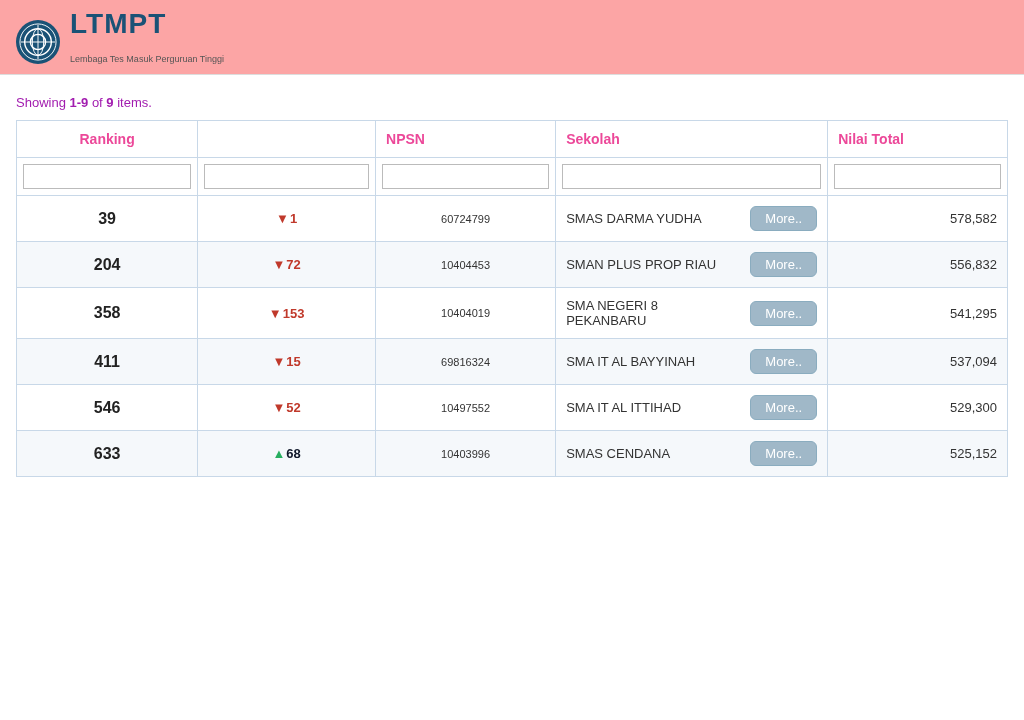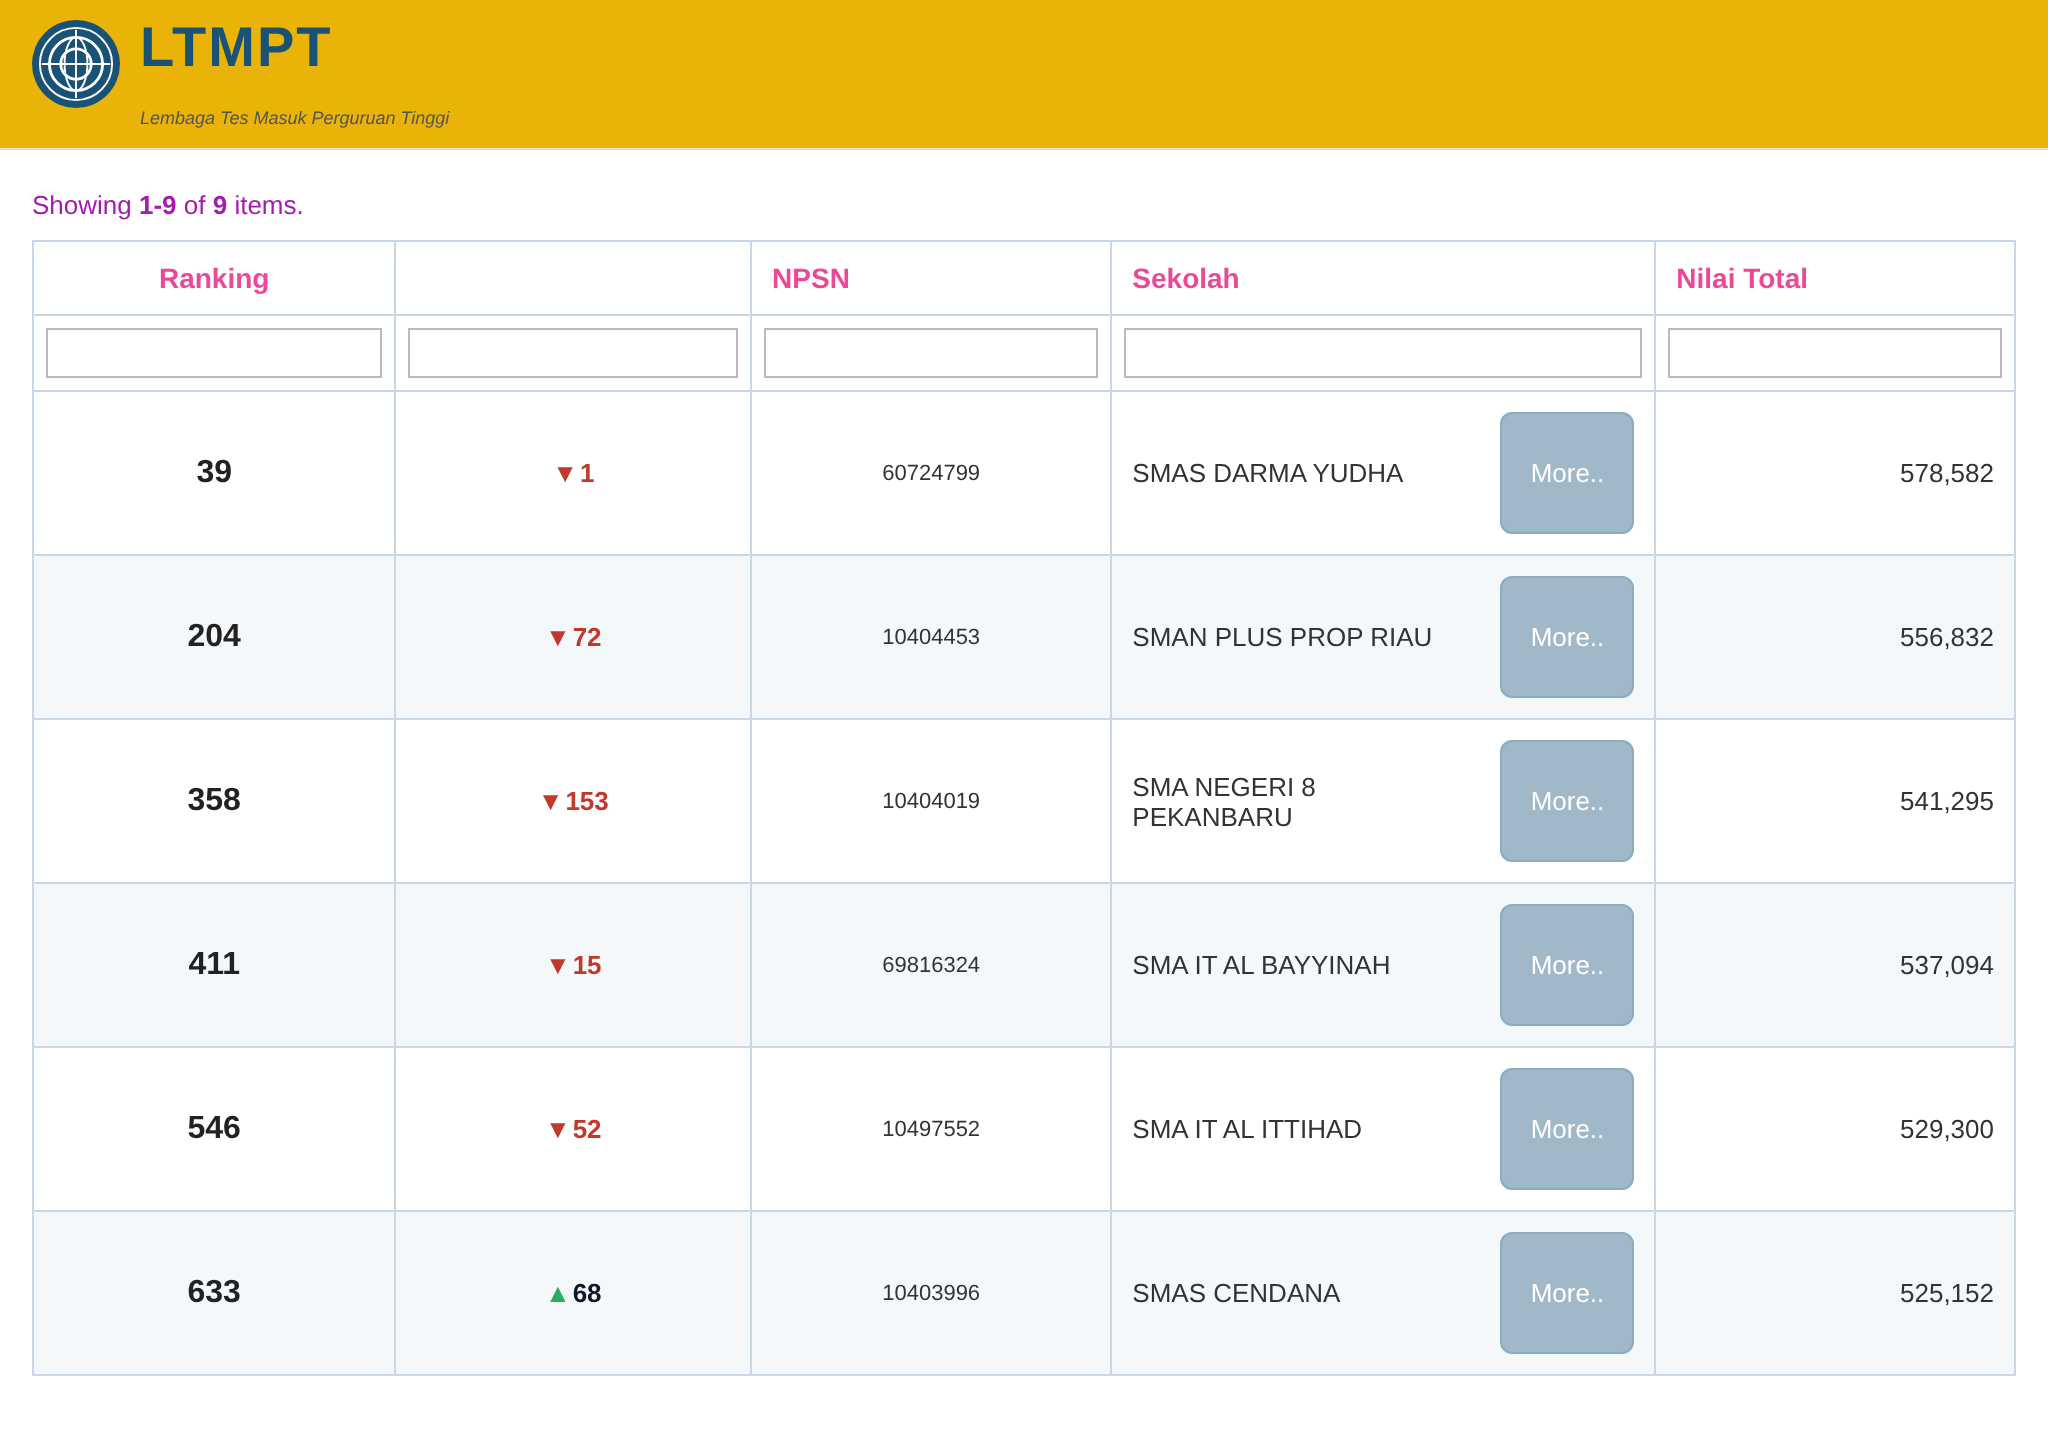--- a/index.html
+++ b/index.html
@@ -4,24 +4,24 @@
   <style>
     * { box-sizing: border-box; margin: 0; padding: 0; }
     body {
       font-family: Arial, sans-serif;
       font-size: 14px;
       background: #fff;
       color: #333;
     }
     .header {
       display: flex;
-      align-items: flex-start;
+      align-items: flex-end;
       padding: 10px 16px;
       border-bottom: 1px solid #ddd;
-      background: #eab308;
+      background: #fca5a5;
     }
     .logo-circle {
       width: 44px;
       height: 44px;
       border-radius: 50%;
       background: #1a5276;
       display: flex;
       align-items: center;
       justify-content: center;
       margin-right: 10px;
@@ -40,21 +40,20 @@
       font-size: 28px;
       font-weight: bold;
       color: #1a5276;
       line-height: 1;
       letter-spacing: 1px;
     }
     .logo-subtitle {
       font-size: 9px;
       color: #555;
       margin-top: 16px;
-      font-style: italic;
     }
     .content {
       padding: 20px 16px 0 16px;
     }
     .showing-text {
       margin-bottom: 10px;
       font-size: 13px;
       color: #a21caf;
     }
     .showing-text strong {
@@ -147,21 +146,21 @@
       display: flex;
       align-items: center;
       justify-content: space-between;
       gap: 25px;
     }
     .more-btn {
       background: #a0b8c8;
       color: #fff;
       border: 1px solid #8aacbf;
       border-radius: 6px;
-      padding: 22px 14px;
+      padding: 4px 14px;
       font-size: 13px;
       cursor: pointer;
       white-space: nowrap;
       margin-left: 0;
     }
     .nilai-cell {
       text-align: right;
       font-size: 13px;
       color: #333;
     }

